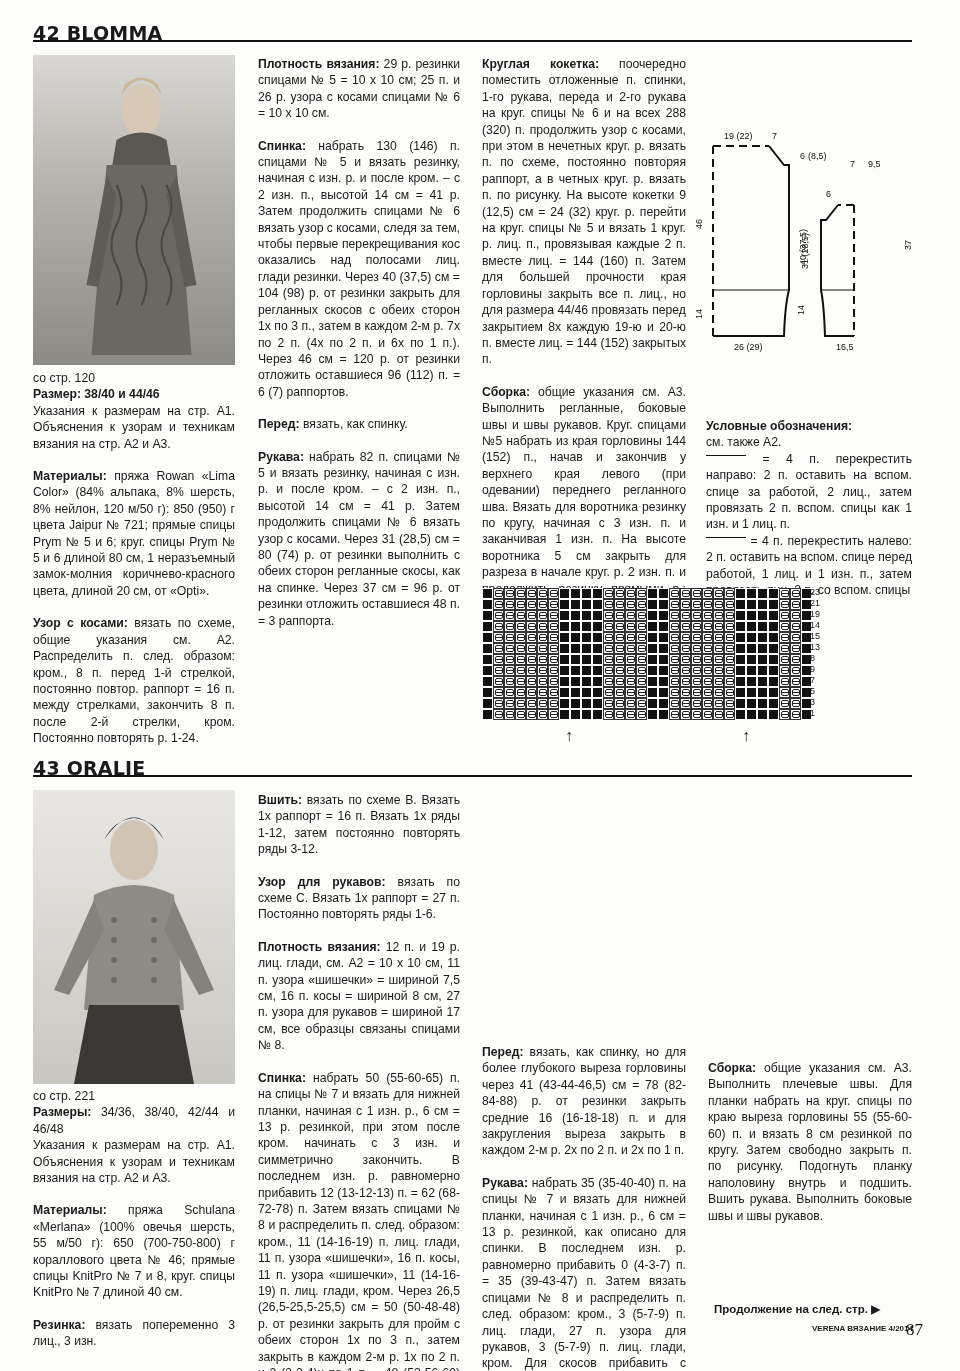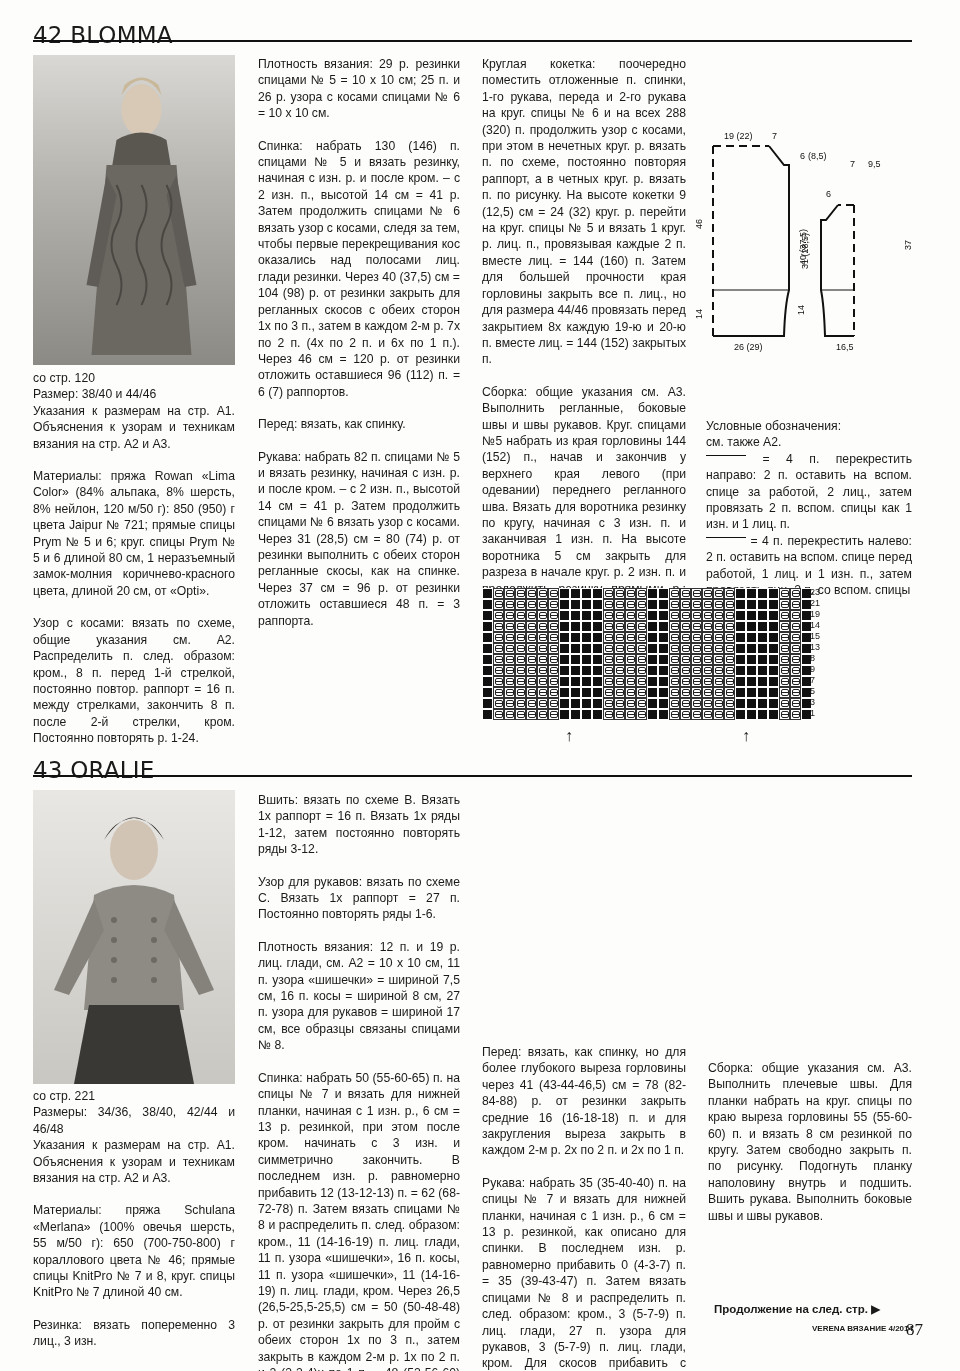--- a/index.html
+++ b/index.html
@@ -1,22 +1,22 @@
 <!DOCTYPE html>
 <html><head>
 <meta charset="utf-8">
 <style>
   * { box-sizing: border-box; margin: 0; padding: 0; }
   html, body { width: 960px; height: 1371px; background: #fdfdfb; }
   body { position: relative; font-family: "Liberation Sans", sans-serif; color: #1a1a1a; overflow: hidden; }
-  .section-title { position: absolute; left: 33px; font-family: "DejaVu Sans", sans-serif; font-weight: normal; font-size: 23px; letter-spacing: 0.2px; }
+  .section-title { position: absolute; left: 33px; font-family: "DejaVu Sans", sans-serif; font-weight: bold; font-size: 19px; letter-spacing: 0.2px; }
   .rule { position: absolute; left: 33px; right: 48px; height: 2px; background: #111; }
   .col { position: absolute; font-size: 12.2px; line-height: 16.4px; text-align: justify; }
   .col p { margin-bottom: 16px; }
-  .col b { font-weight: normal; }
+  .col b { font-weight: bold; }
   .photo { position: absolute; background: linear-gradient(180deg,#d9d8d4 0%,#b7b5b0 40%,#8c8a85 100%); overflow: hidden; }
   .photo .figure { position: absolute; left: 50%; transform: translateX(-50%); }
   .schematic { position: absolute; }
   .chart { position: absolute; left: 482px; top: 588px; }
   .chart .row { display: flex; height: 11px; }
   .chart .cell { width: 11px; height: 11px; border: 1px solid #333; background: #fff; display:flex; align-items:center; justify-content:center; }
   .chart .cell.k { background: #111; border-color:#fff; box-shadow: inset 0 0 0 1px #111; }
   .chart .cell.p::after { content:""; width:6px; height:5px; border:1px solid #222; border-radius:2px; border-left:1px solid #222; background: linear-gradient(#fff 45%, #222 45%, #222 55%, #fff 55%); }
   .rownums { position: absolute; left: 810px; top: 587px; font-size: 9px; line-height: 11px; }
   .arrow { position: absolute; font-size: 16px; font-weight: bold; }

